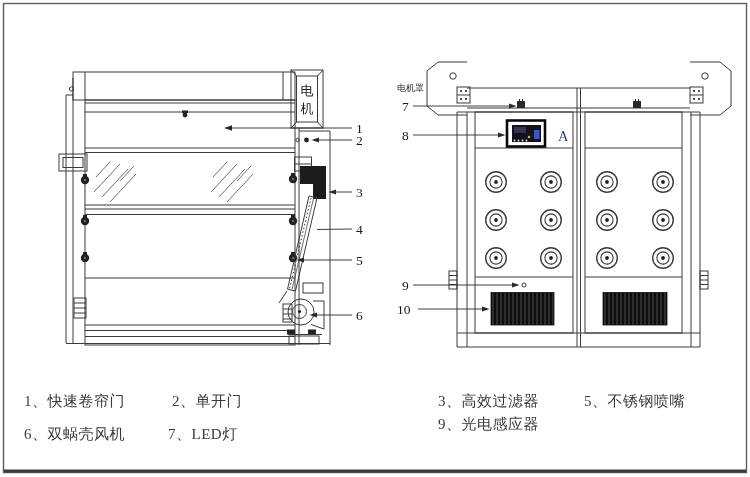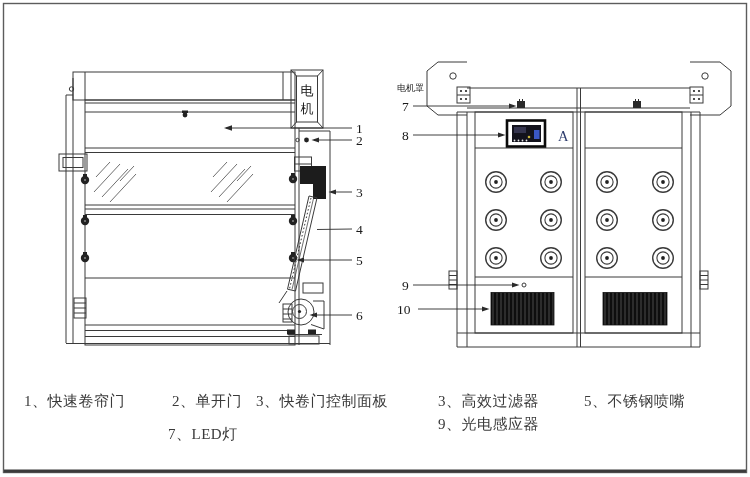--- a/index.html
+++ b/index.html
@@ -327,18 +327,18 @@
         <polygon points="489.5,309 482,306.5 482,311.5" fill="#2a2a2a" stroke="none"></polygon>
         <text x="397" y="314" class="callout-text" stroke="none">10</text>
       </g>
     </g>
   </g>
 </svg>
 
 <div class="legend">
   <span style="left:24px;top:392px">1、快速卷帘门</span>
   <span style="left:172px;top:392px">2、单开门</span>
-  <span style="left:256px;top:392px">3、快卷门控制面板</span>
   <span style="left:438px;top:392px">3、高效过滤器</span>
   <span style="left:584px;top:392px">5、不锈钢喷嘴</span>
+  <span style="left:24px;top:425px">6、双蜗壳风机</span>
   <span style="left:168px;top:425px">7、LED灯</span>
   <span style="left:438px;top:415px">9、光电感应器</span>
 </div>
 
 </body></html>

